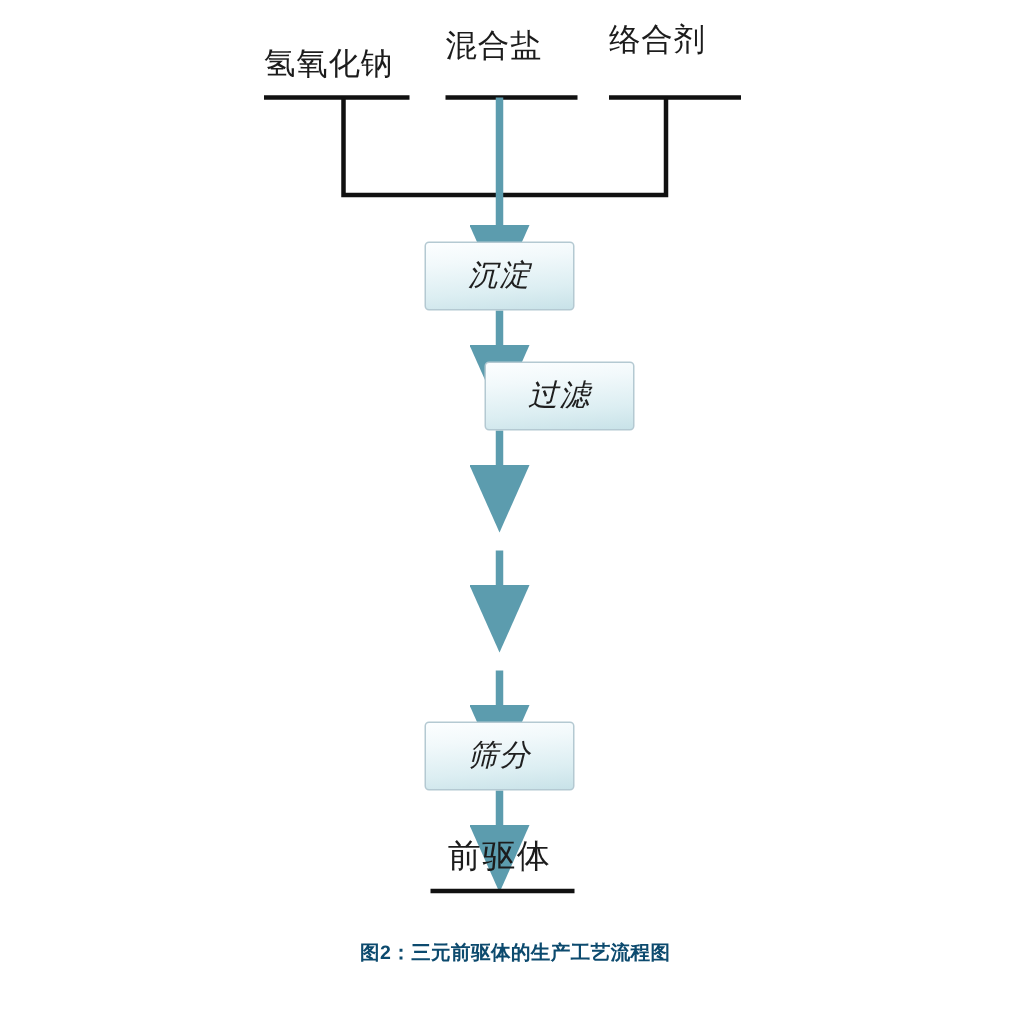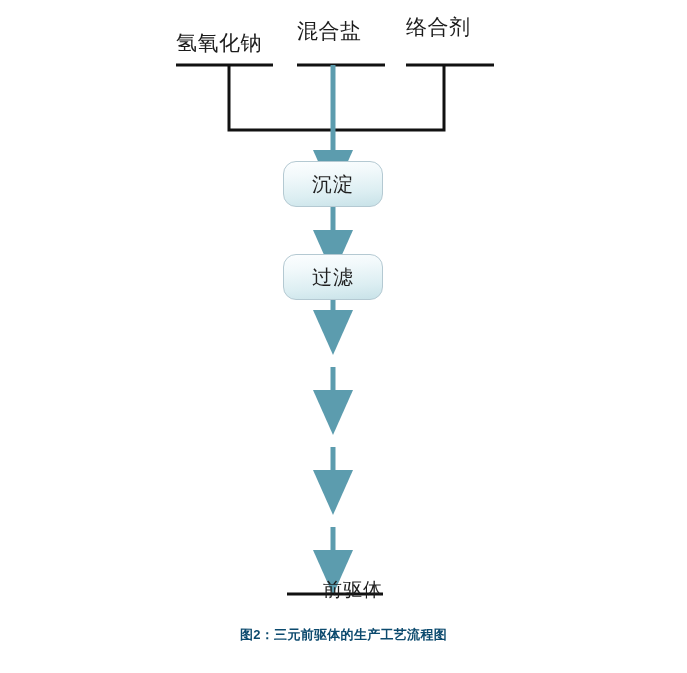--- a/index.html
+++ b/index.html
@@ -44,49 +44,49 @@
   #input-label-2 { left: 406px; top: 16px; width: 88px; }
 
   
   .process-box {
     position: absolute;
     left: 283px;
     width: 100px;
     height: 46px;
     box-sizing: border-box;
     border: 1px solid #b4c9d2;
-    border-radius: 13px;
+    border-radius: 3px;
     background: linear-gradient(175deg, #fcfeff 0%, #f2f9fb 28%, #dceef2 70%, #c8e2e8 100%);
     display: flex;
     align-items: center;
     justify-content: center;
     font-size: 20px;
     color: #1f1f1f;
     letter-spacing: 1px;
     line-height: 1;
+    font-style: italic;
   }
   #process-box-0 { top: 161px; }
-  #process-box-1 { top: 254px; }
+  #process-box-1 { top: 241px; margin-left: 40px; }
   #process-box-2 { top: 321px; }
   #process-box-3 { top: 401px; }
   #process-box-4 { top: 481px; }
 
   
   #output-label {
     position: absolute;
     left: 283px;
     top: 560px;
     width: 100px;
-    text-align: right;
-    font-size: 19px;
+    text-align: center;
+    font-size: 22px;
     color: #1c1c1c;
     letter-spacing: 1px;
     white-space: nowrap;
     line-height: 1;
-    margin-top: 20px;
   }
 
   
   #figure-caption {
     position: absolute;
     left: 0;
     top: 628px;
     width: 687px;
     text-align: center;
     font-size: 13px;
@@ -126,18 +126,19 @@
 
     <line x1="287" y1="594" x2="383" y2="594" stroke="#111111" stroke-width="3"></line>
   </svg>
 
   <div class="input-label" id="input-label-0">氢氧化钠</div>
   <div class="input-label" id="input-label-1">混合盐</div>
   <div class="input-label" id="input-label-2">络合剂</div>
 
   <div class="process-box" id="process-box-0">沉淀</div>
   <div class="process-box" id="process-box-1">过滤</div>
+  <div class="process-box" id="process-box-4">筛分</div>
 
   <div id="output-label">前驱体</div>
 
   <div id="figure-caption">图2：三元前驱体的生产工艺流程图</div>
 
 </div>
 
 </body></html>

